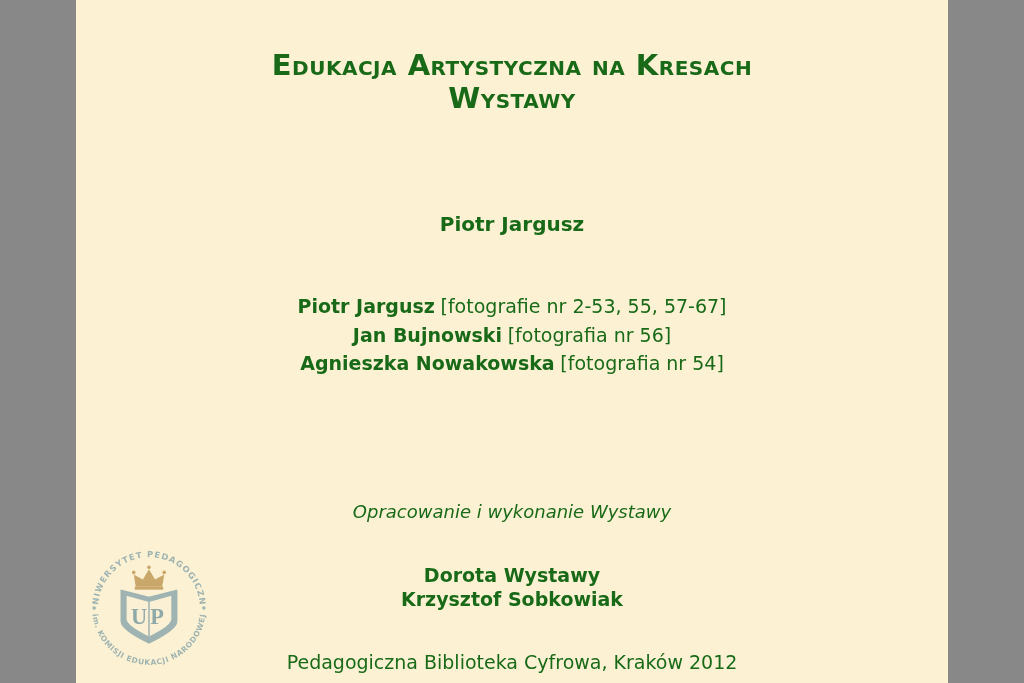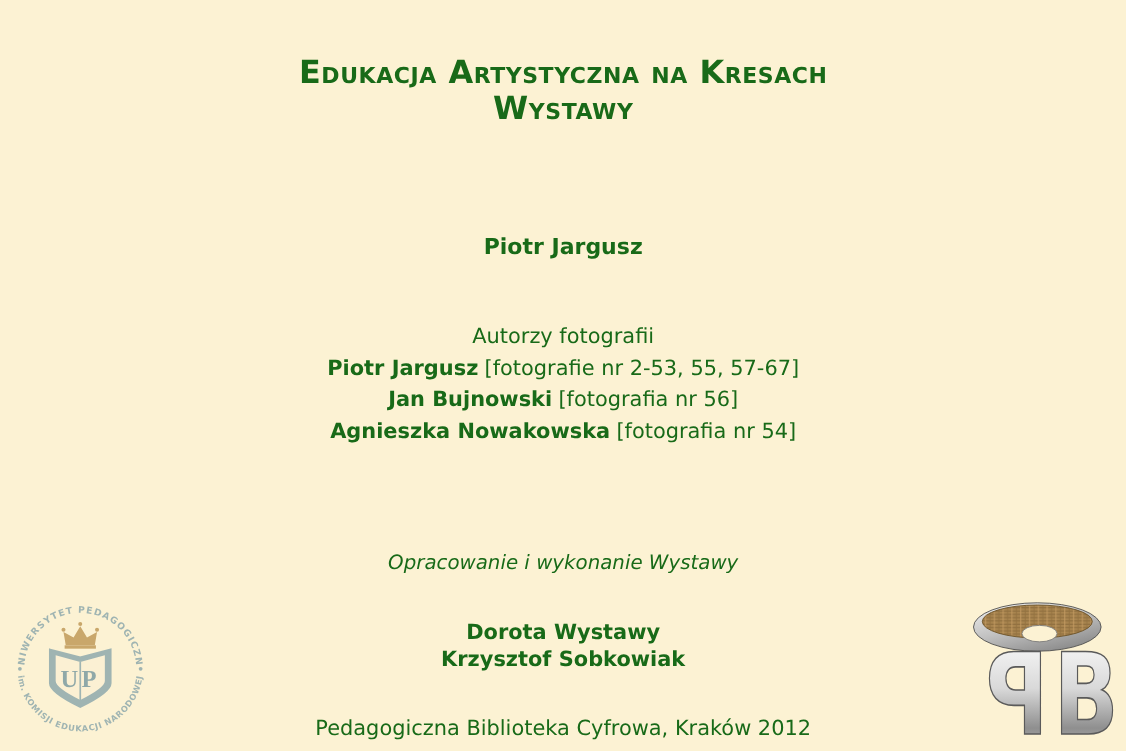--- a/index.html
+++ b/index.html
@@ -2,21 +2,21 @@
 <html><head>
 <meta charset="utf-8">
 <style>
   html,body{margin:0;padding:0;}
   body{
     font-family:"DejaVu Sans","Liberation Sans",sans-serif;
     background:#888;
   }
   .stage{
     position:relative;
-    width:1024px;height:683px;
+    width:872px;height:683px;
     background:var(--bg,#fcf2d3);
     overflow:hidden;
     margin:0 auto;
   }
   .centered{position:absolute;left:0;width:100%;text-align:center;color:var(--green,#186a18);}
   .title{
     top:49px;font-size:29px;line-height:33px;font-weight:bold;
     font-variant:small-caps;letter-spacing:0.5px;
   }
   .intro{top:211px;font-size:20px;line-height:27px;}
@@ -37,21 +37,20 @@
   <div class="centered title">
     <div>Edukacja Artystyczna na Kresach</div>
     <div>Wystawy</div>
   </div>
 
   <div class="centered intro">
     <div class="bold">Piotr Jargusz</div>
   </div>
 
   <div class="centered credits">
-    <div>Autorzy fotografii</div>
     <div>
       <span class="bold">Piotr Jargusz</span><span class="credit-detail">[fotografie nr 2-53, 55, 57-67]</span>
     </div>
     <div>
       <span class="bold">Jan Bujnowski</span><span class="credit-detail">[fotografia nr 56]</span>
     </div>
     <div>
       <span class="bold">Agnieszka Nowakowska</span><span class="credit-detail">[fotografia nr 54]</span>
     </div>
   </div>

